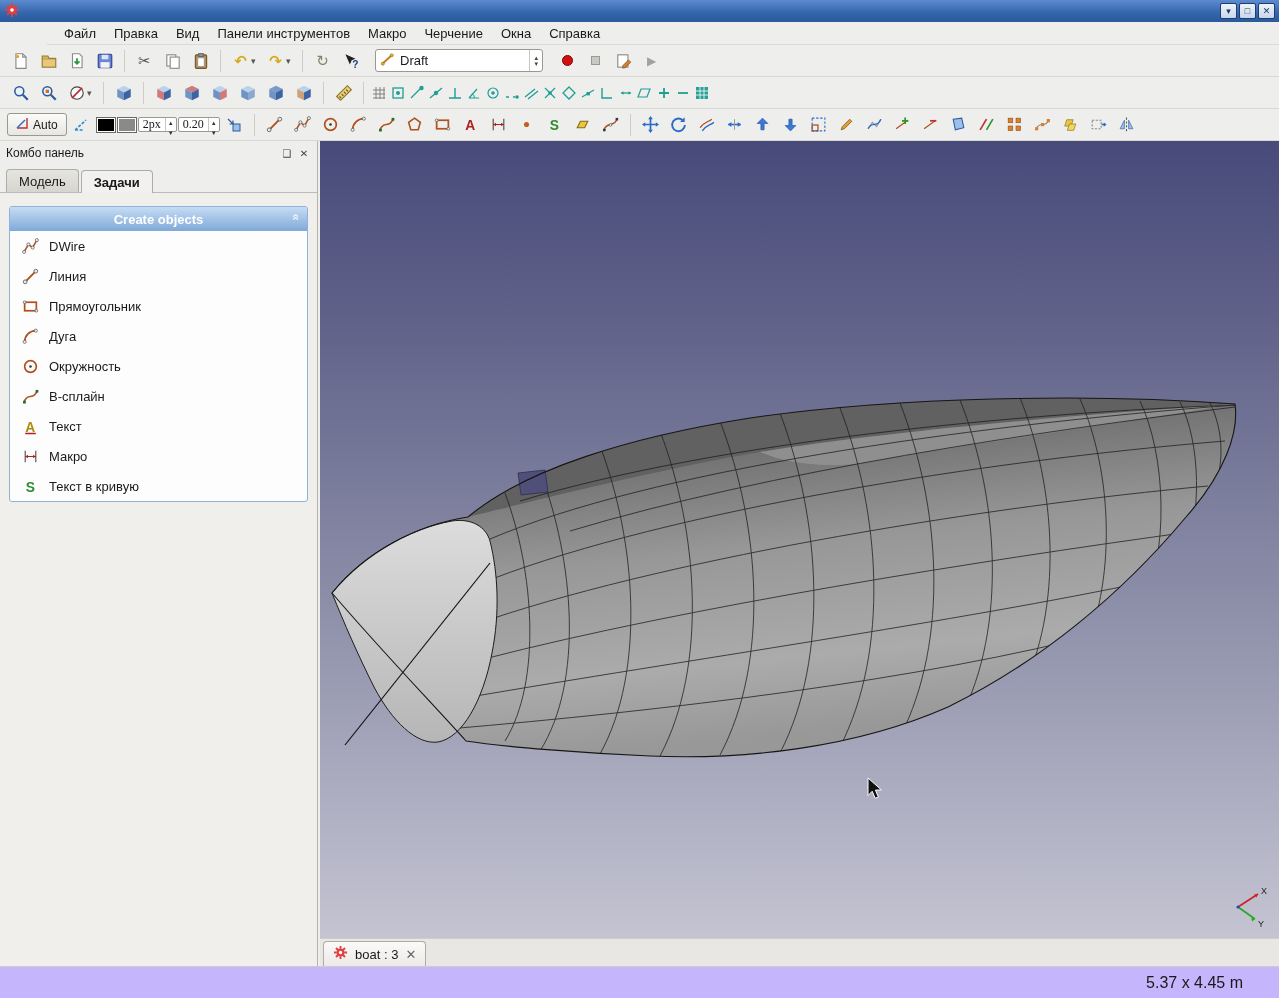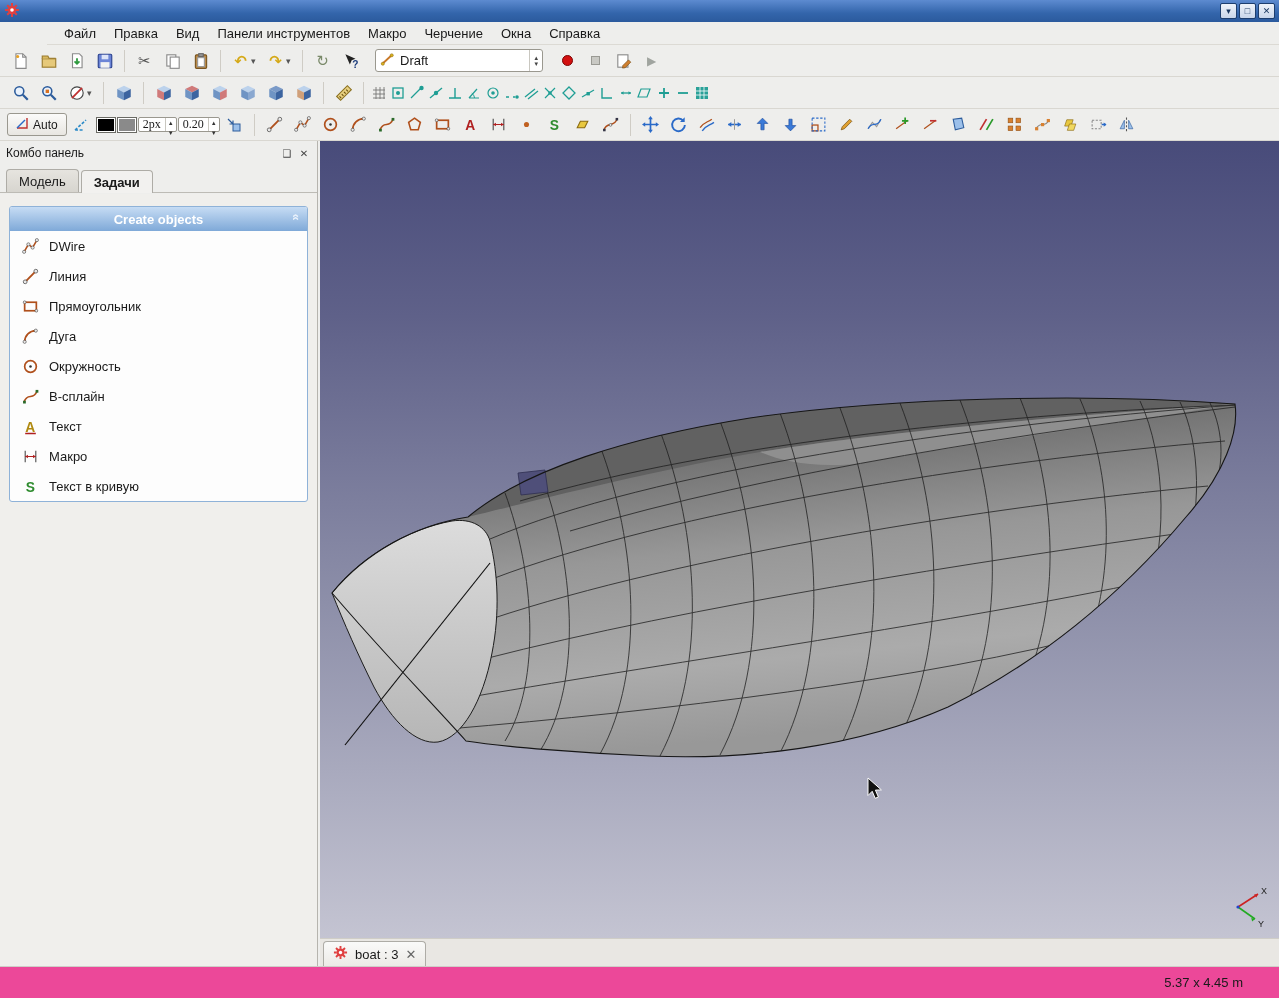--- a/index.html
+++ b/index.html
@@ -73,23 +73,23 @@
   #viewport svg.scene { position:absolute; left:0; top:0; }
 
   
   #doctabs { position:absolute; left:320px; top:938px; width:959px; height:28px; background:#e9e7e3;
     border-top:1px solid #cfcdc7; display:flex; align-items:flex-end; padding-left:3px; }
   .doctab { height:25px; background:linear-gradient(#fafaf9,#eceae6); border:1px solid #aeaca6; border-bottom:none;
     border-radius:4px 4px 0 0; display:flex; align-items:center; gap:7px; padding:0 9px; font-size:13px; }
   .doctab .close { color:#666; font-size:13px; font-weight:bold; }
 
   
-  #statusbar { position:absolute; left:0; bottom:0; width:100%; height:32px; background:#ec4899;
+  #statusbar { position:absolute; left:0; bottom:0; width:100%; height:32px; background:#c4b5fd;
     border-top:1px solid #cfcdc7; display:flex; align-items:center; justify-content:flex-end; padding-right:36px;
-    font-size:13px; }
+    font-size:16px; }
 </style>
 </head>
 <body>
 
 <div id="win">
 
   <div id="titlebar">
     <span class="winicon">
       <svg width="16" height="16" viewBox="0 0 16 16">
           <g stroke="#e04040" stroke-width="2">

